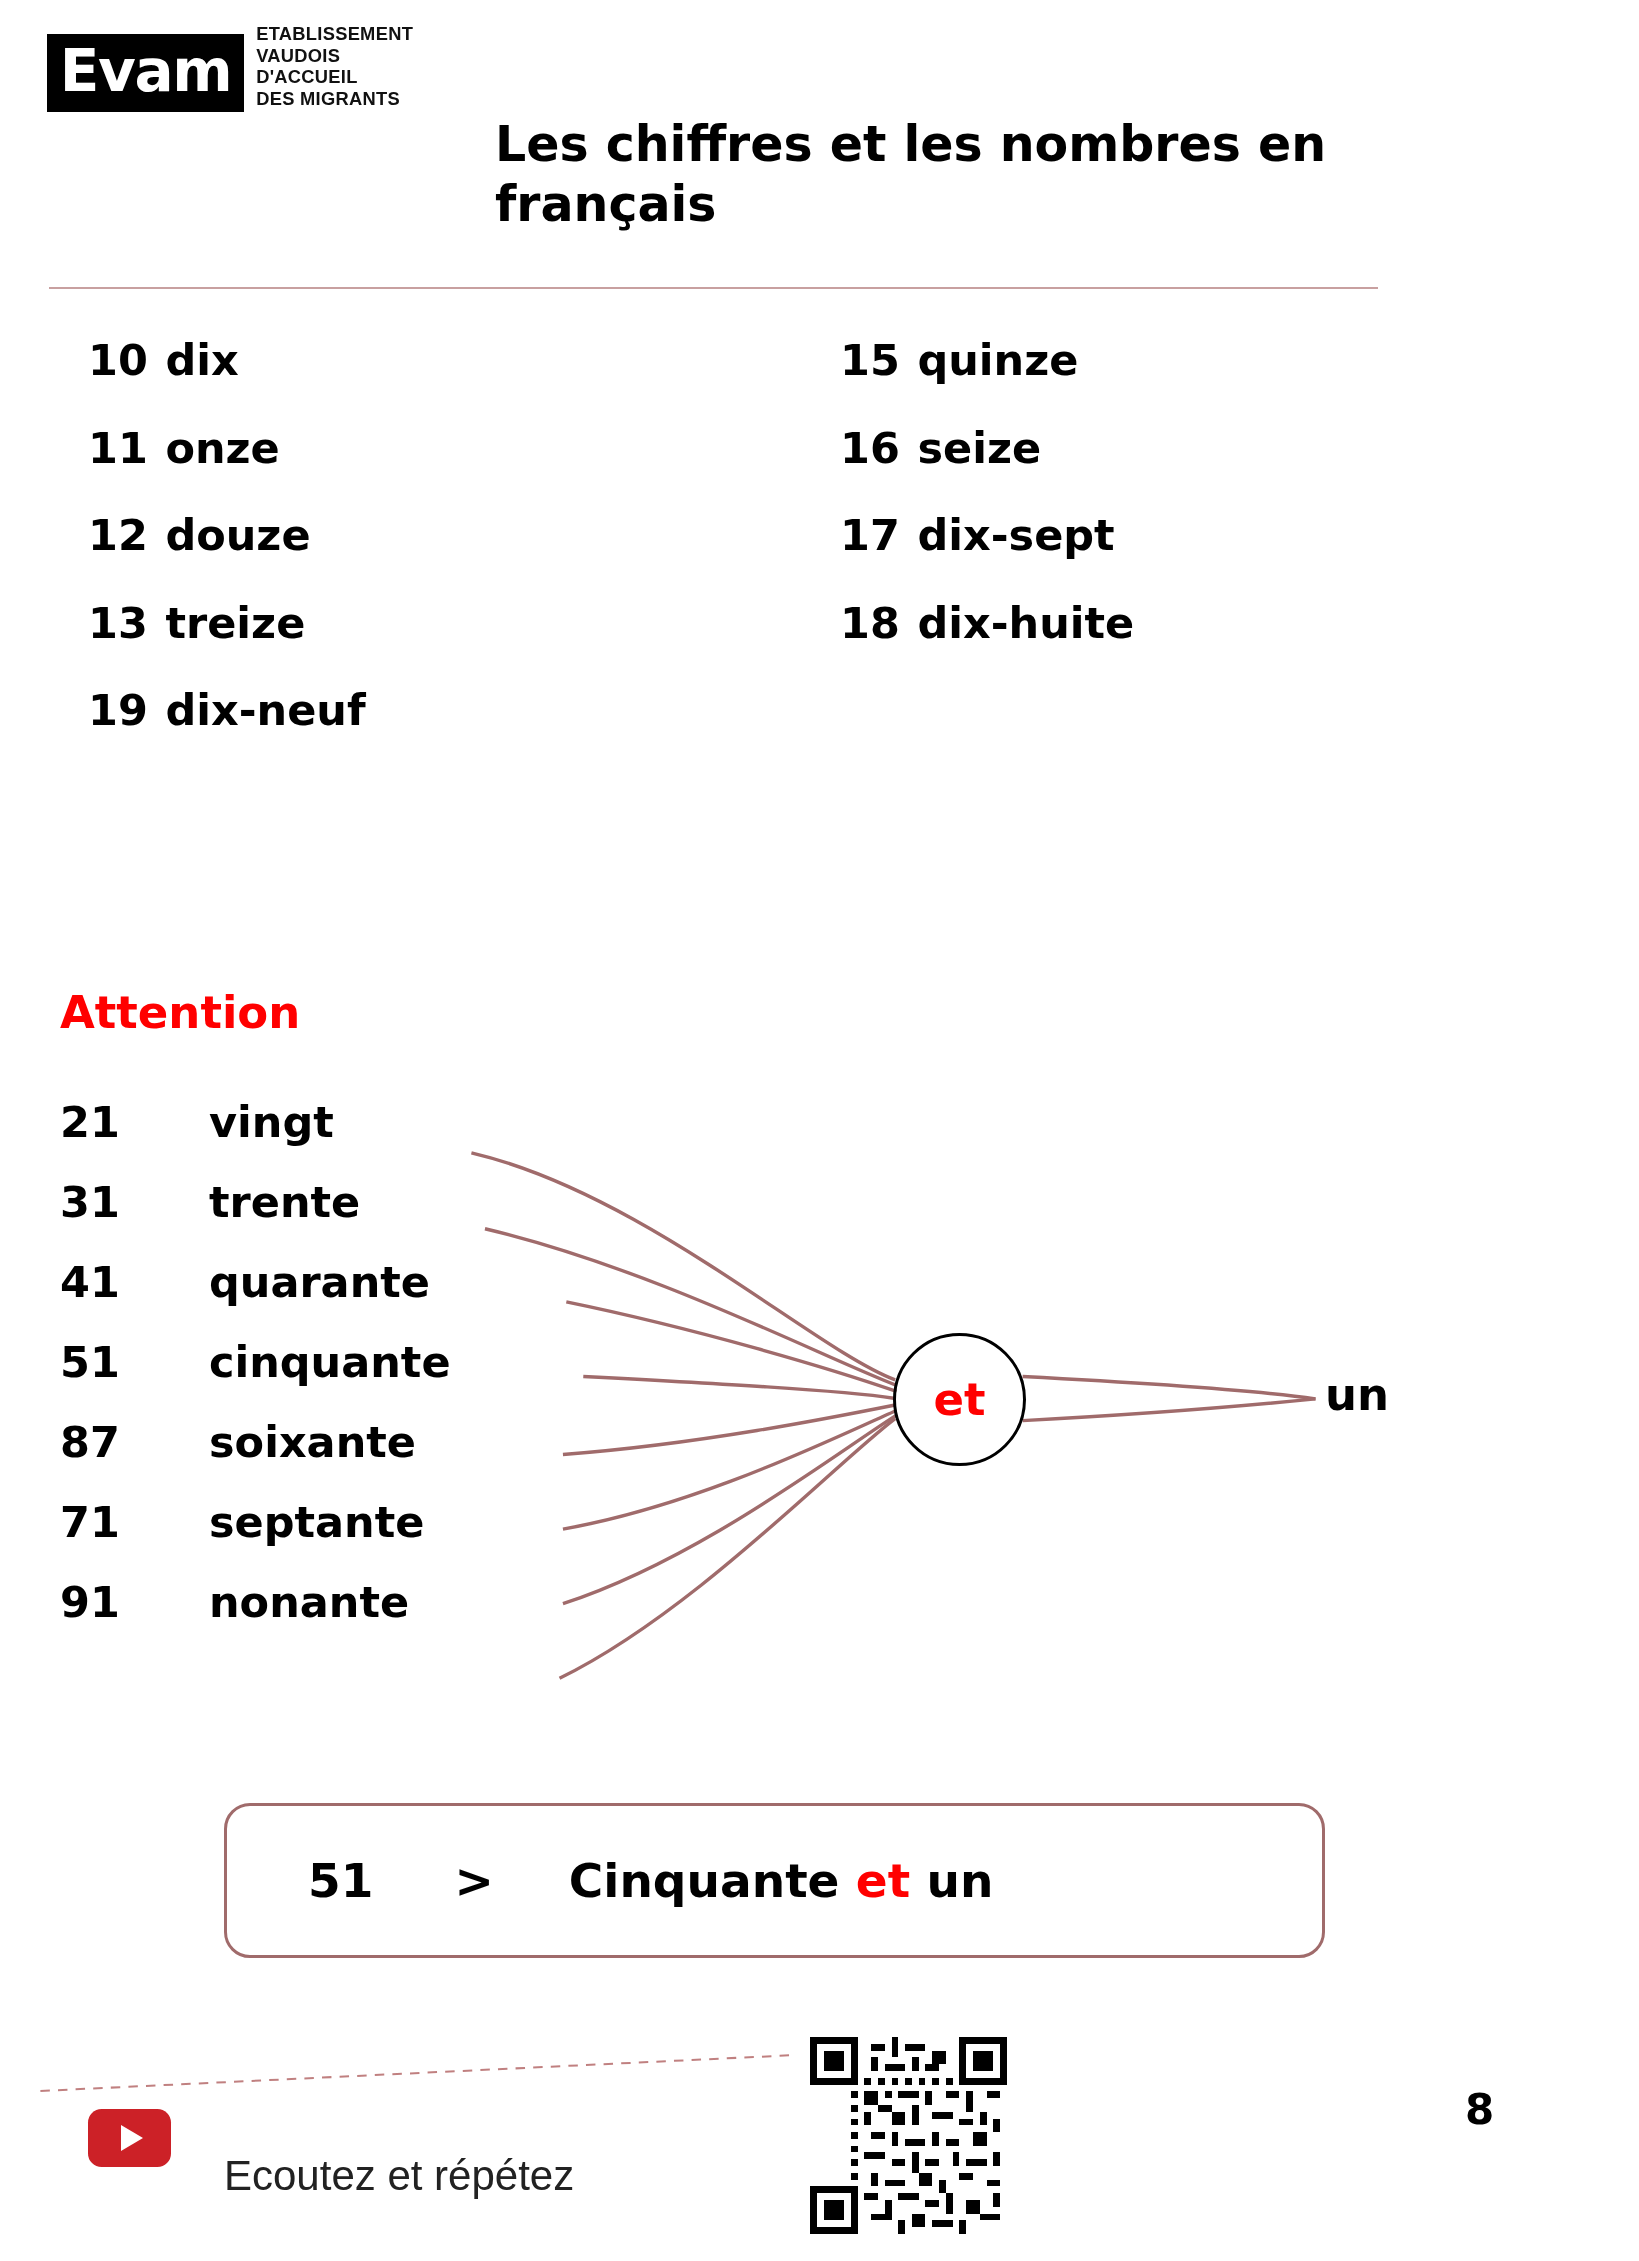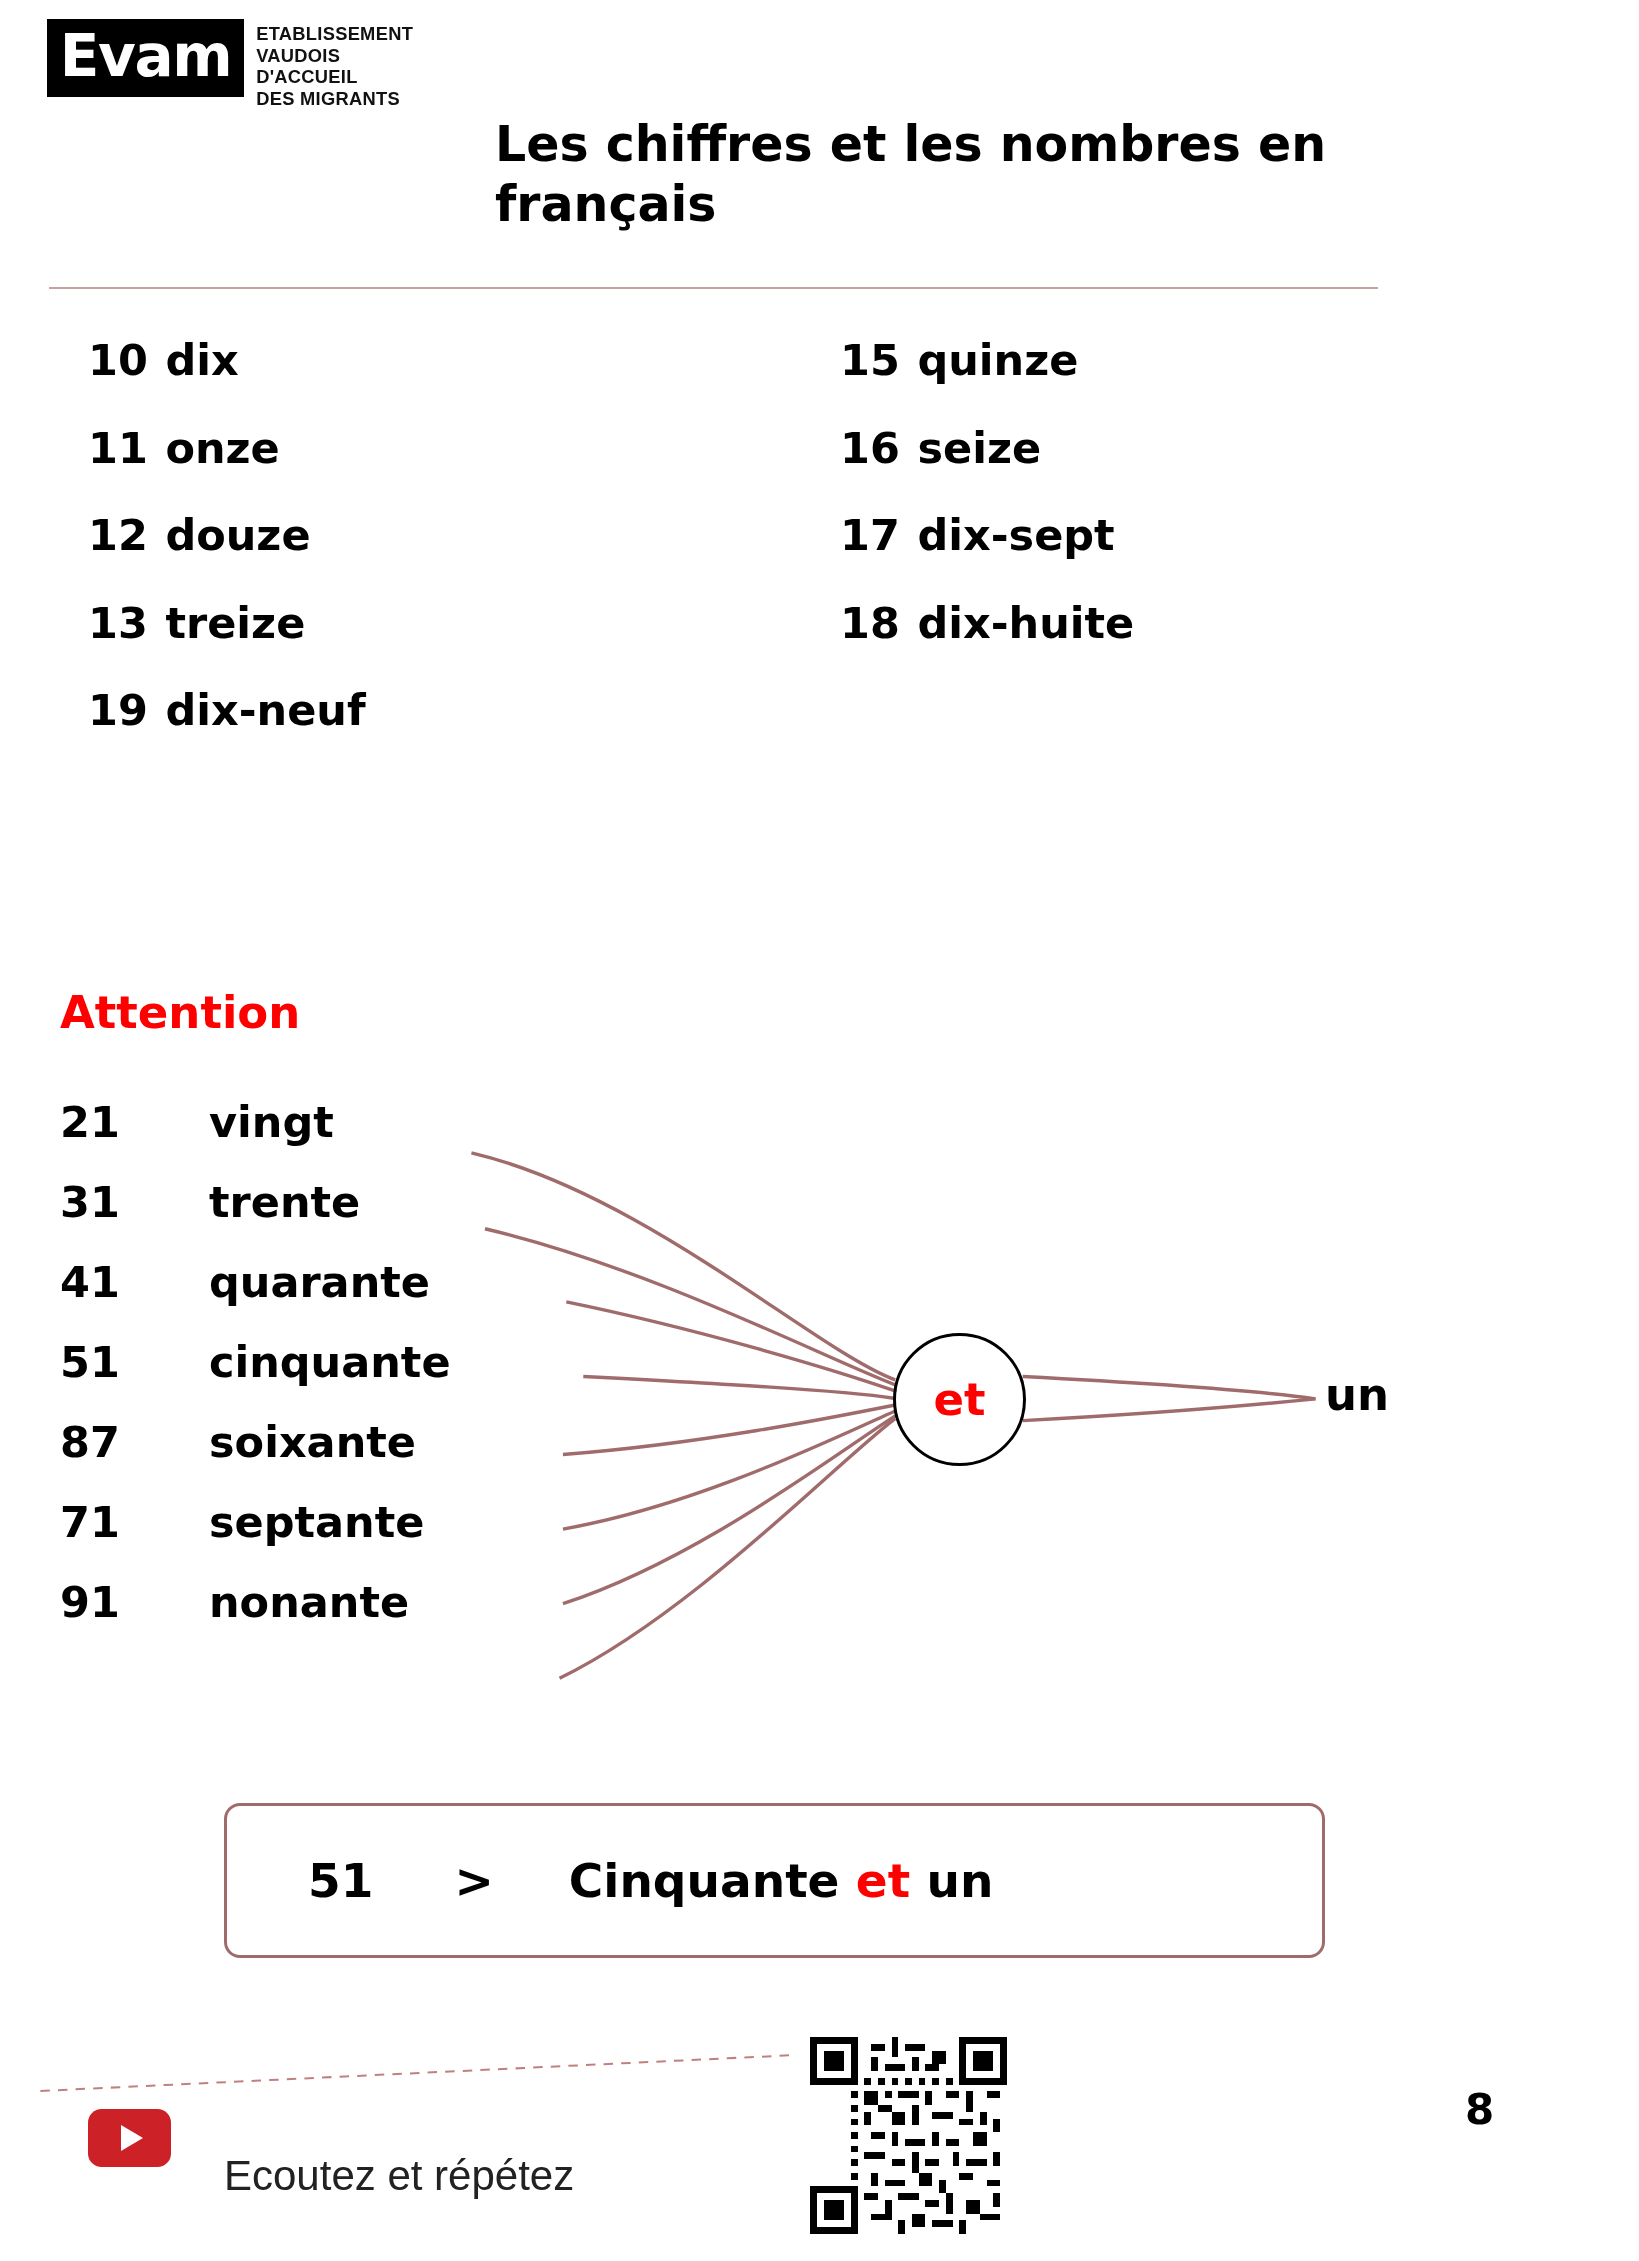--- a/index.html
+++ b/index.html
@@ -24,20 +24,21 @@
     display: flex;
     align-items: flex-start;
   }
   #logo-mark {
     width: 197px;
     height: 78px;
     background: #000000;
     display: flex;
     align-items: center;
     justify-content: center;
+    margin-top: 15px;
   }
   #logo-mark-text {
     color: #ffffff;
     font-family: "DejaVu Sans", sans-serif;
     font-weight: bold;
     font-size: 58px;
     letter-spacing: -1.4px;
     line-height: 1;
     padding-bottom: 4.1px;
   }
@@ -173,21 +174,21 @@
   }
 
   
   #example-box {
     position: absolute;
     left: 224px;
     top: 1803px;
     width: 1101px;
     height: 155px;
     border: 3.4px solid #a06b6b;
-    border-radius: 16px;
+    border-radius: 26px;
     box-sizing: border-box;
     display: flex;
     align-items: center;
   }
   #example-inner {
     font-family: "DejaVu Sans", sans-serif;
     font-weight: bold;
     font-size: 47px;
     white-space: nowrap;
     padding-left: 81px;

